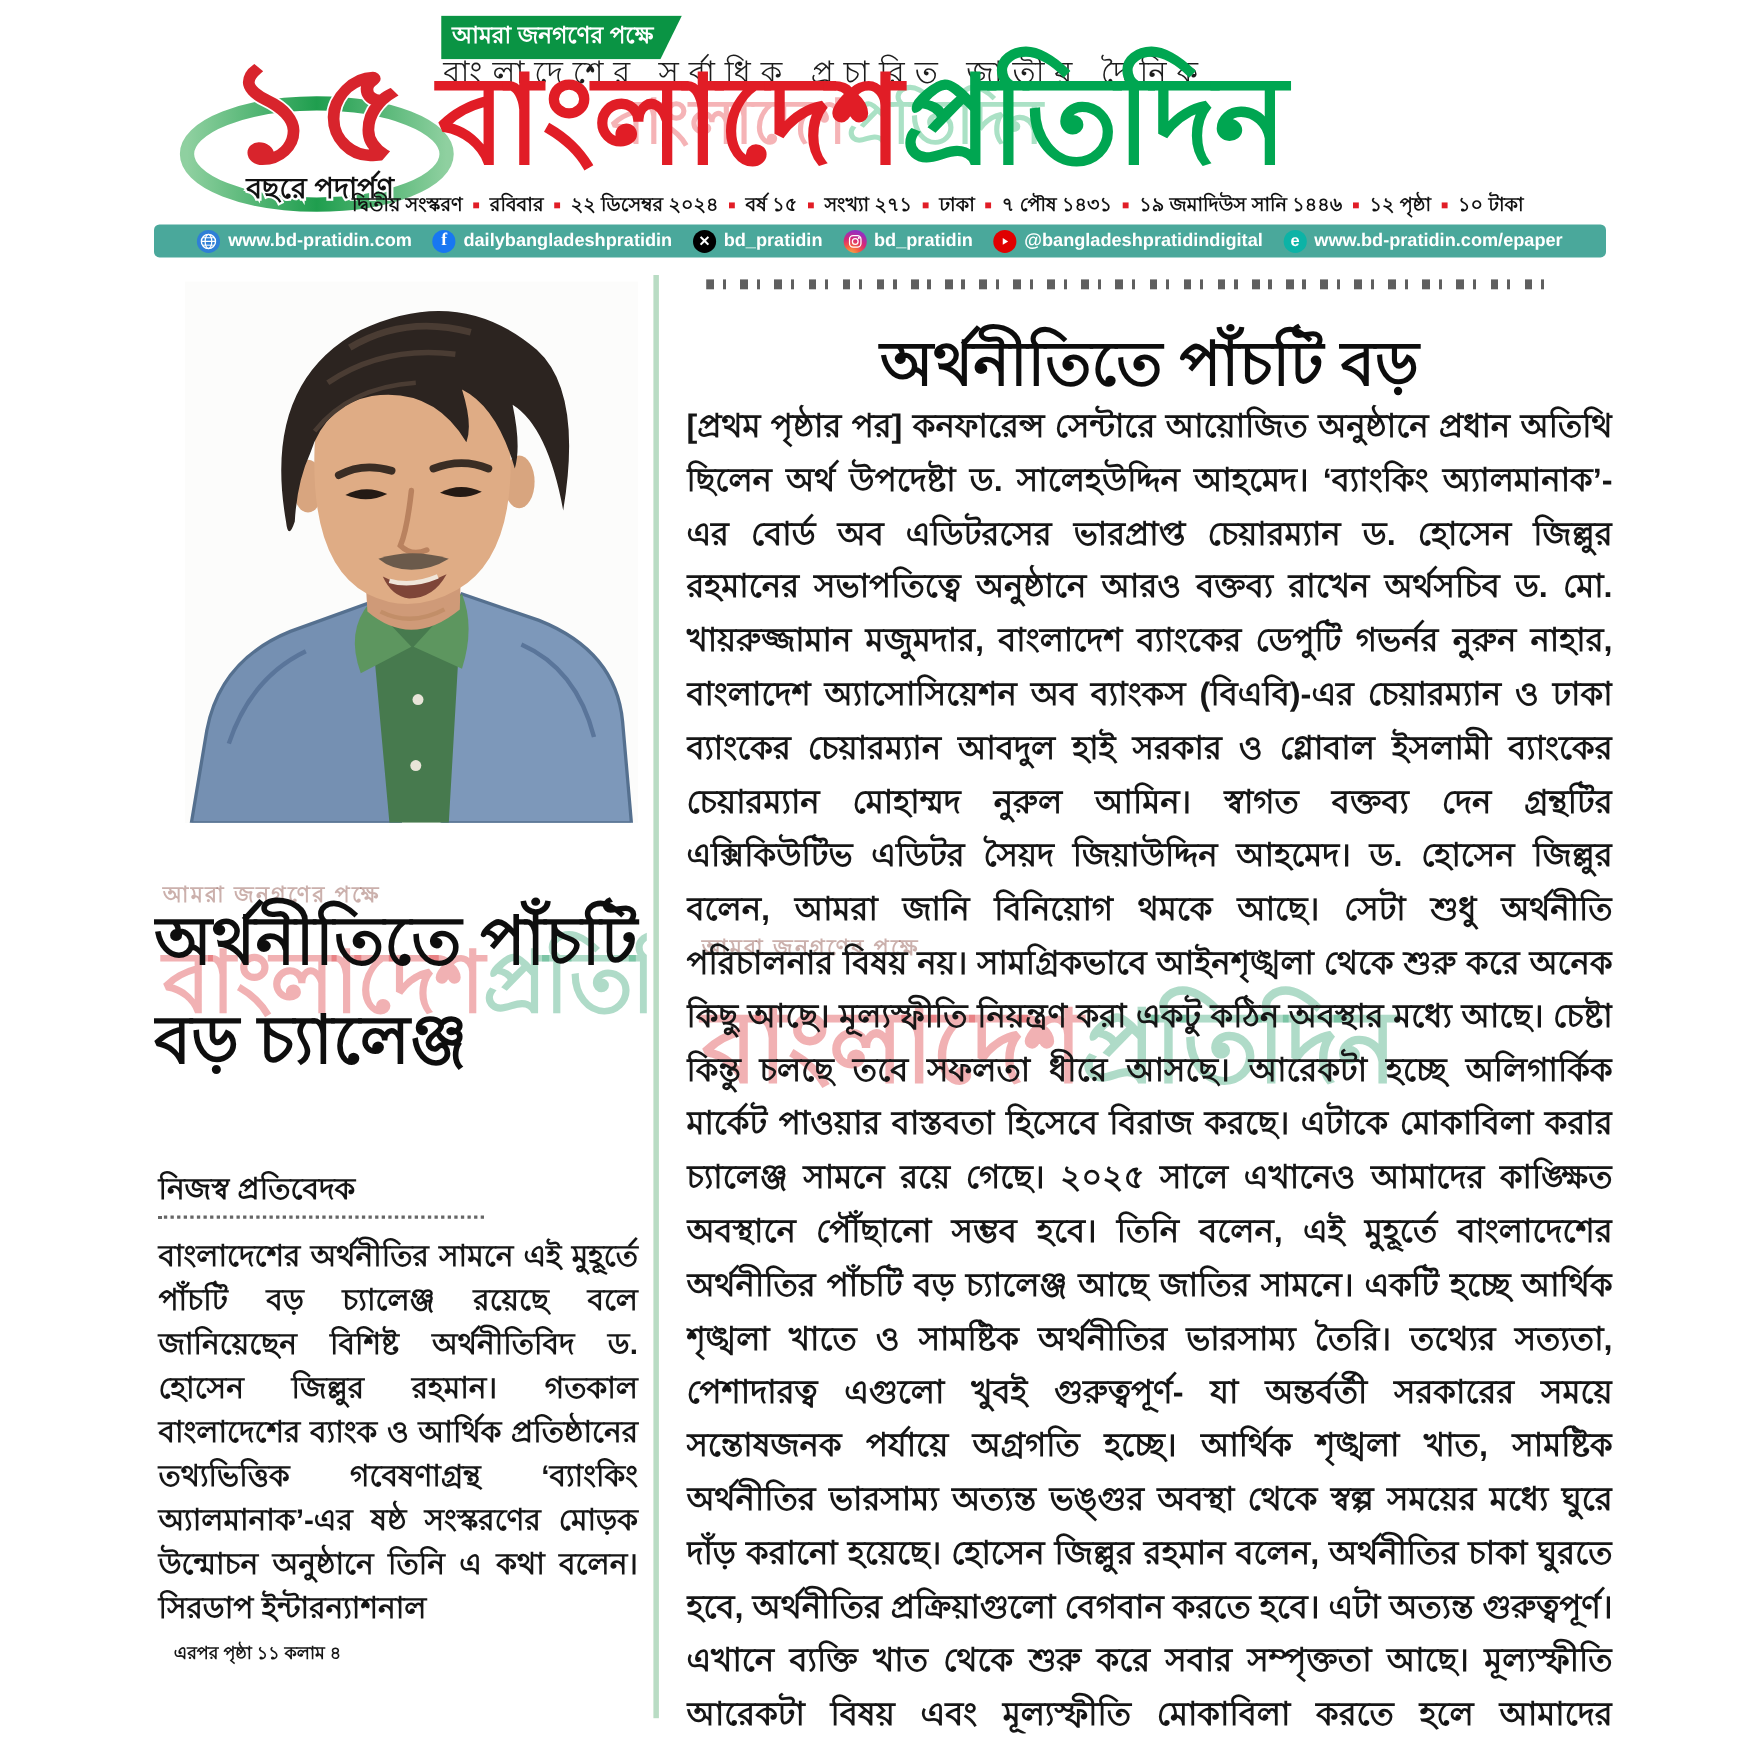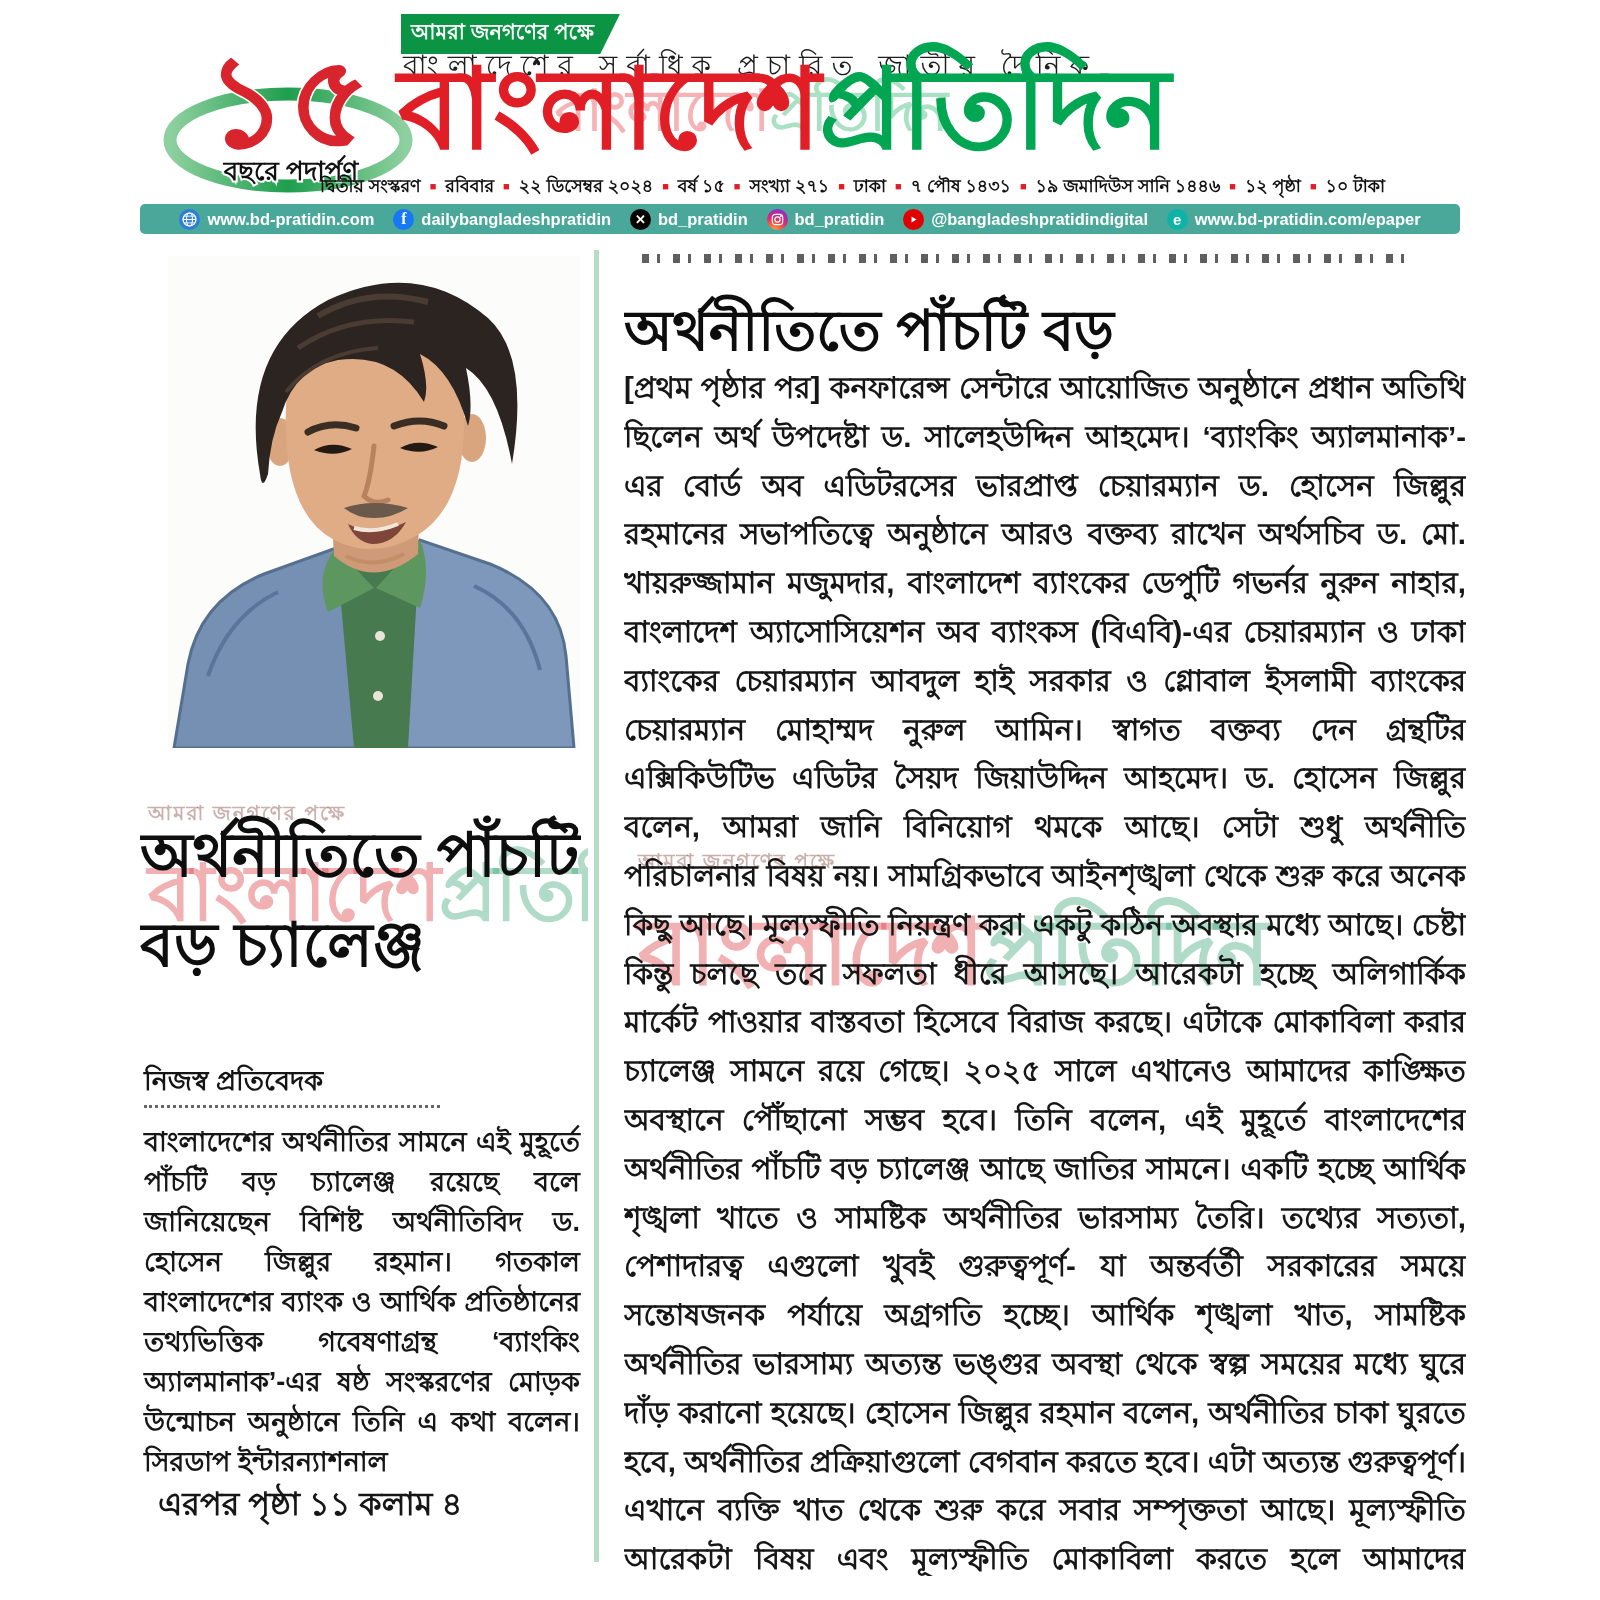--- a/index.html
+++ b/index.html
@@ -67,29 +67,29 @@
   .lheadline {
     position:absolute; left:0; top:560px; width:440px; z-index:1;
     font-size:61px; font-weight:bold; line-height:90px; color:#0e0e0e;
   }
   .byline { position:absolute; left:4px; top:810px; font-size:27px; font-weight:bold; color:#141414; }
   .byline-rule { position:absolute; left:4px; top:855px; width:296px; border-top:3px dotted #666; }
   .lbody {
     position:absolute; left:4px; top:872px; width:436px; z-index:1;
     font-size:27px; line-height:40px; text-align:justify; font-weight:600; color:#161616;
   }
-  .jumpline { display:block; font-weight:bold; margin-top:2px; padding-left:14px; font-size:32px; }
+  .jumpline { display:block; font-weight:bold; margin-top:2px; padding-left:14px; font-size:16px; }
 
   
   .cropped-remnant {
     position:absolute; left:18px; top:8px; width:770px; height:9px; opacity:0.75;
     background:repeating-linear-gradient(90deg,#2a2a2a 0 7px,transparent 7px 15px,#2a2a2a 15px 18px,transparent 18px 31px);
   }
   .rheadline {
-    position:absolute; left:0; top:42px; width:842px; z-index:1;
+    position:absolute; left:0; top:42px; width:842px; text-align:center; z-index:1;
     font-size:56px; font-weight:bold; color:#0d0d0d;
   }
   .rbody {
     position:absolute; left:0; top:118px; width:842px; z-index:1;
     font-size:29.5px; line-height:48.8px; text-align:justify; font-weight:600; color:#161616;
   }
   .leadin { font-weight:bold; }
 
   
   .wm { position:absolute; z-index:0; white-space:nowrap; pointer-events:none; }

